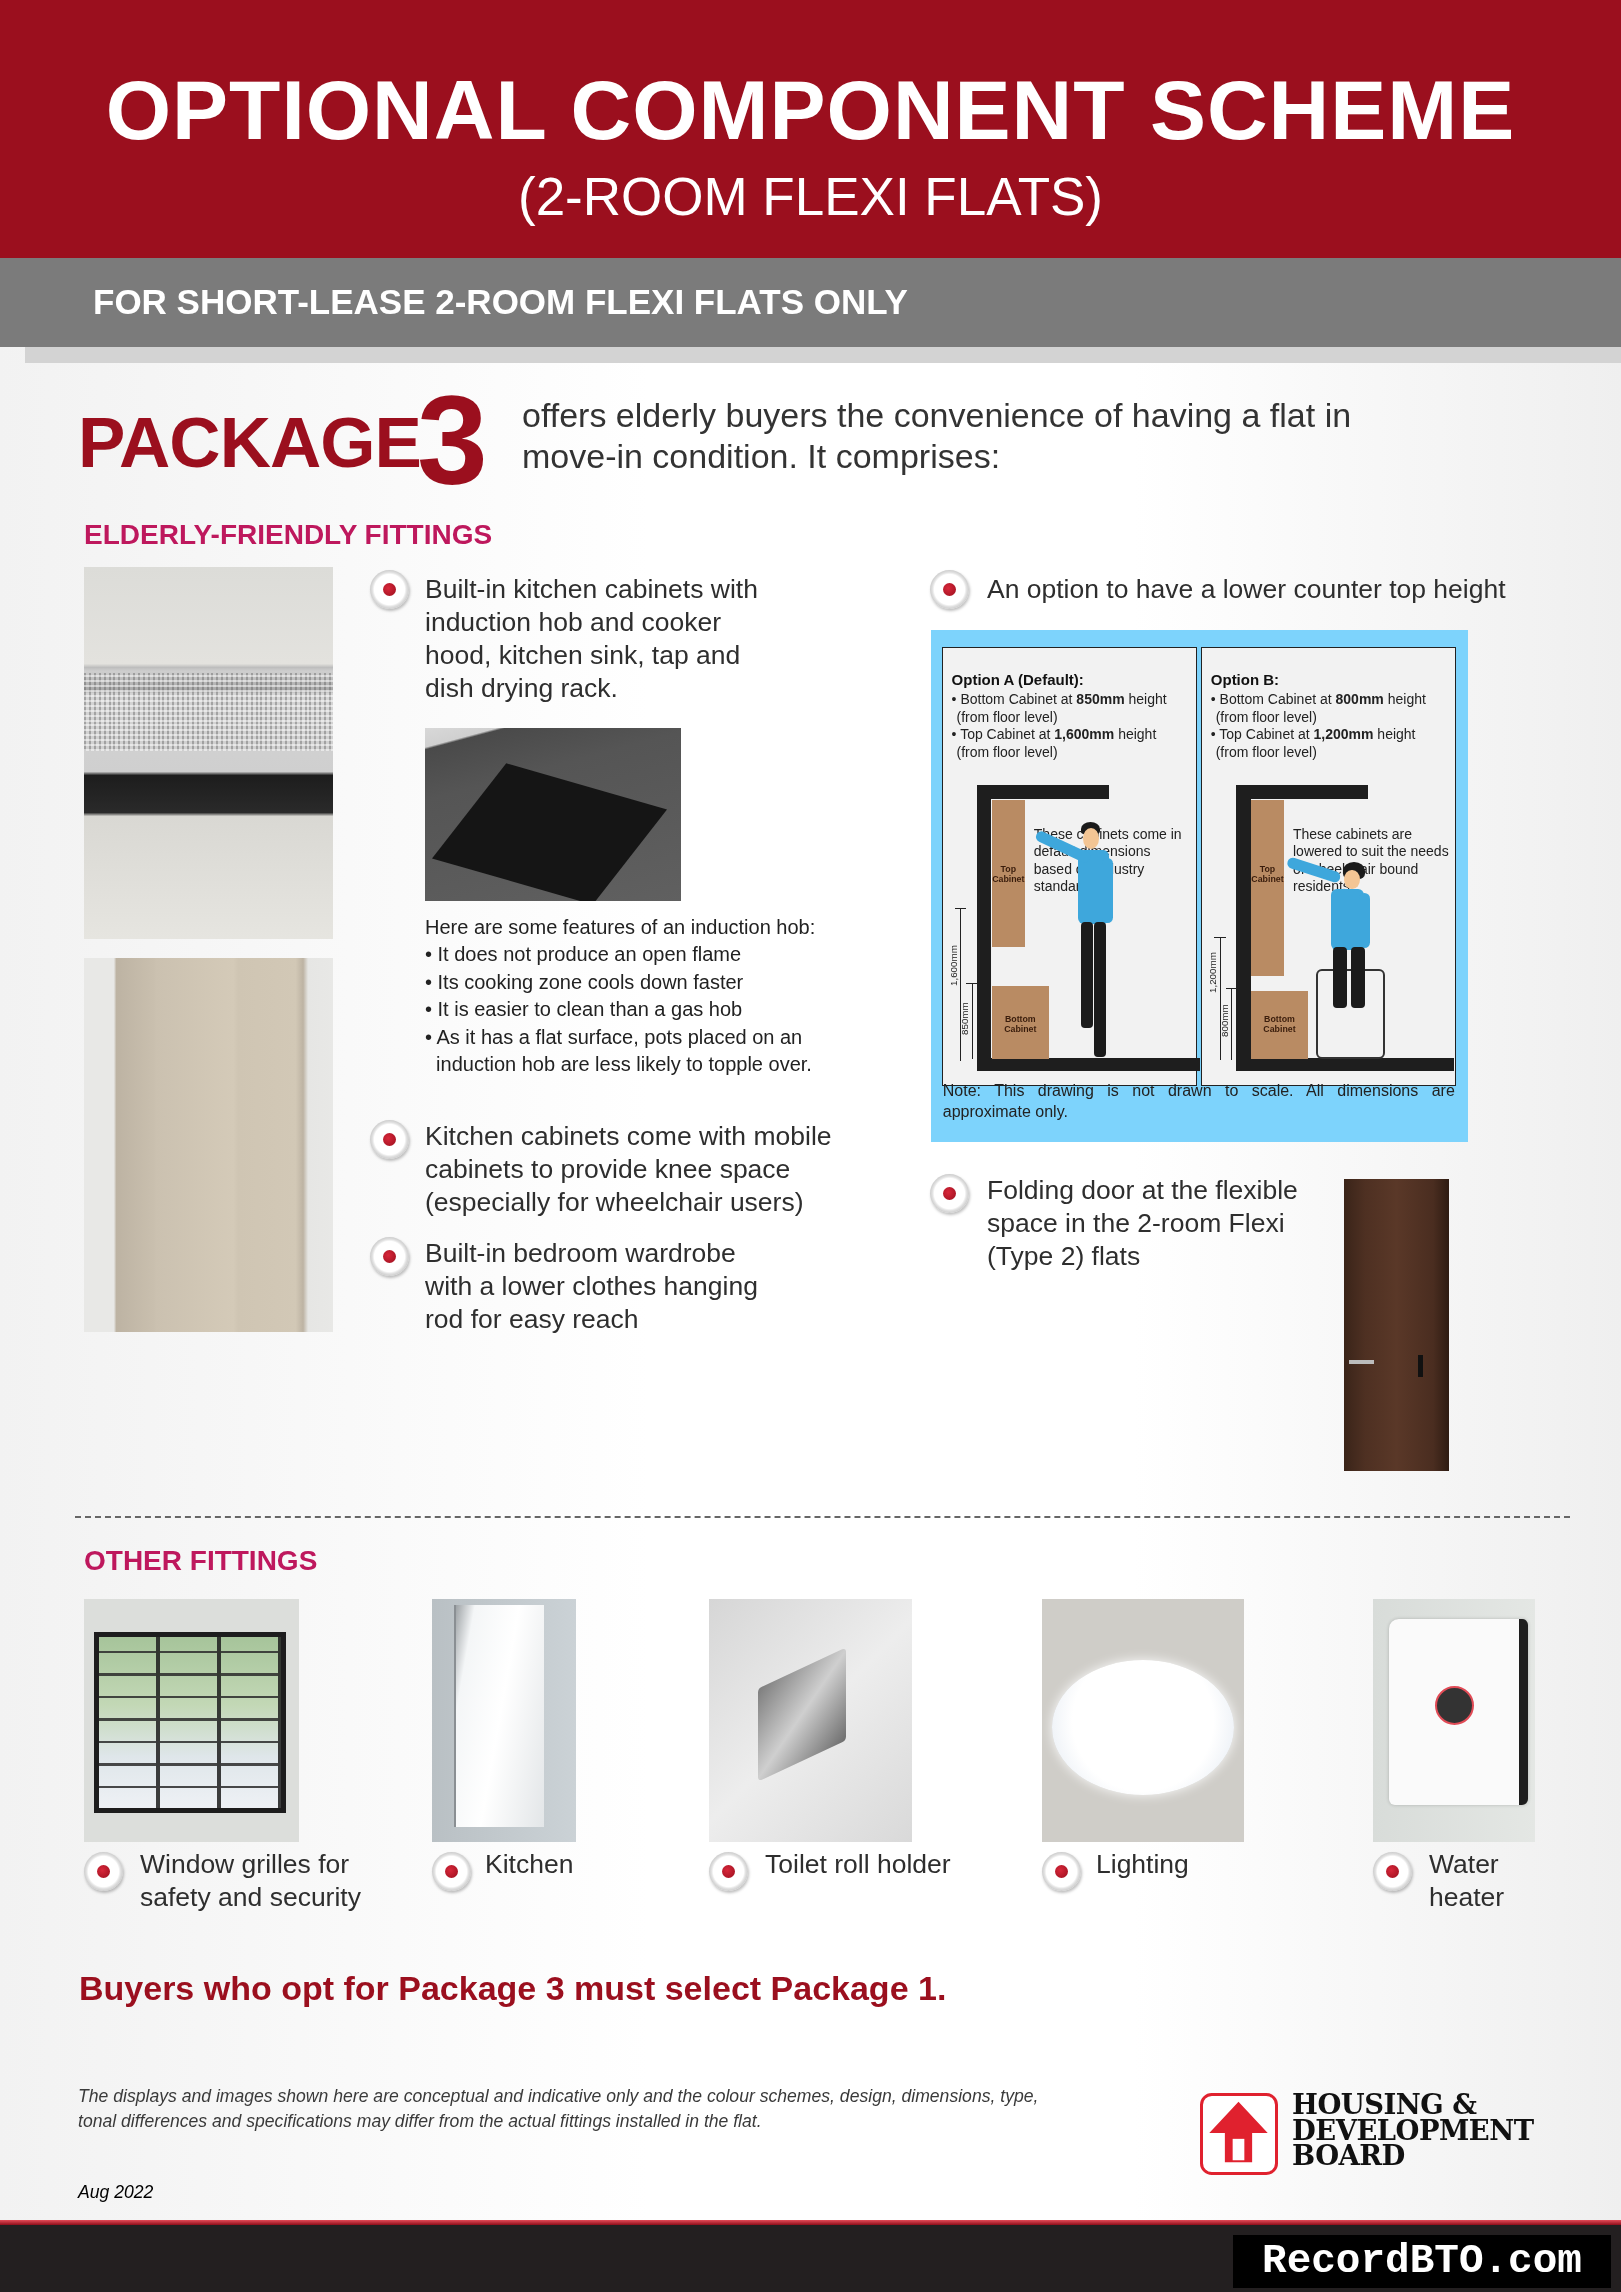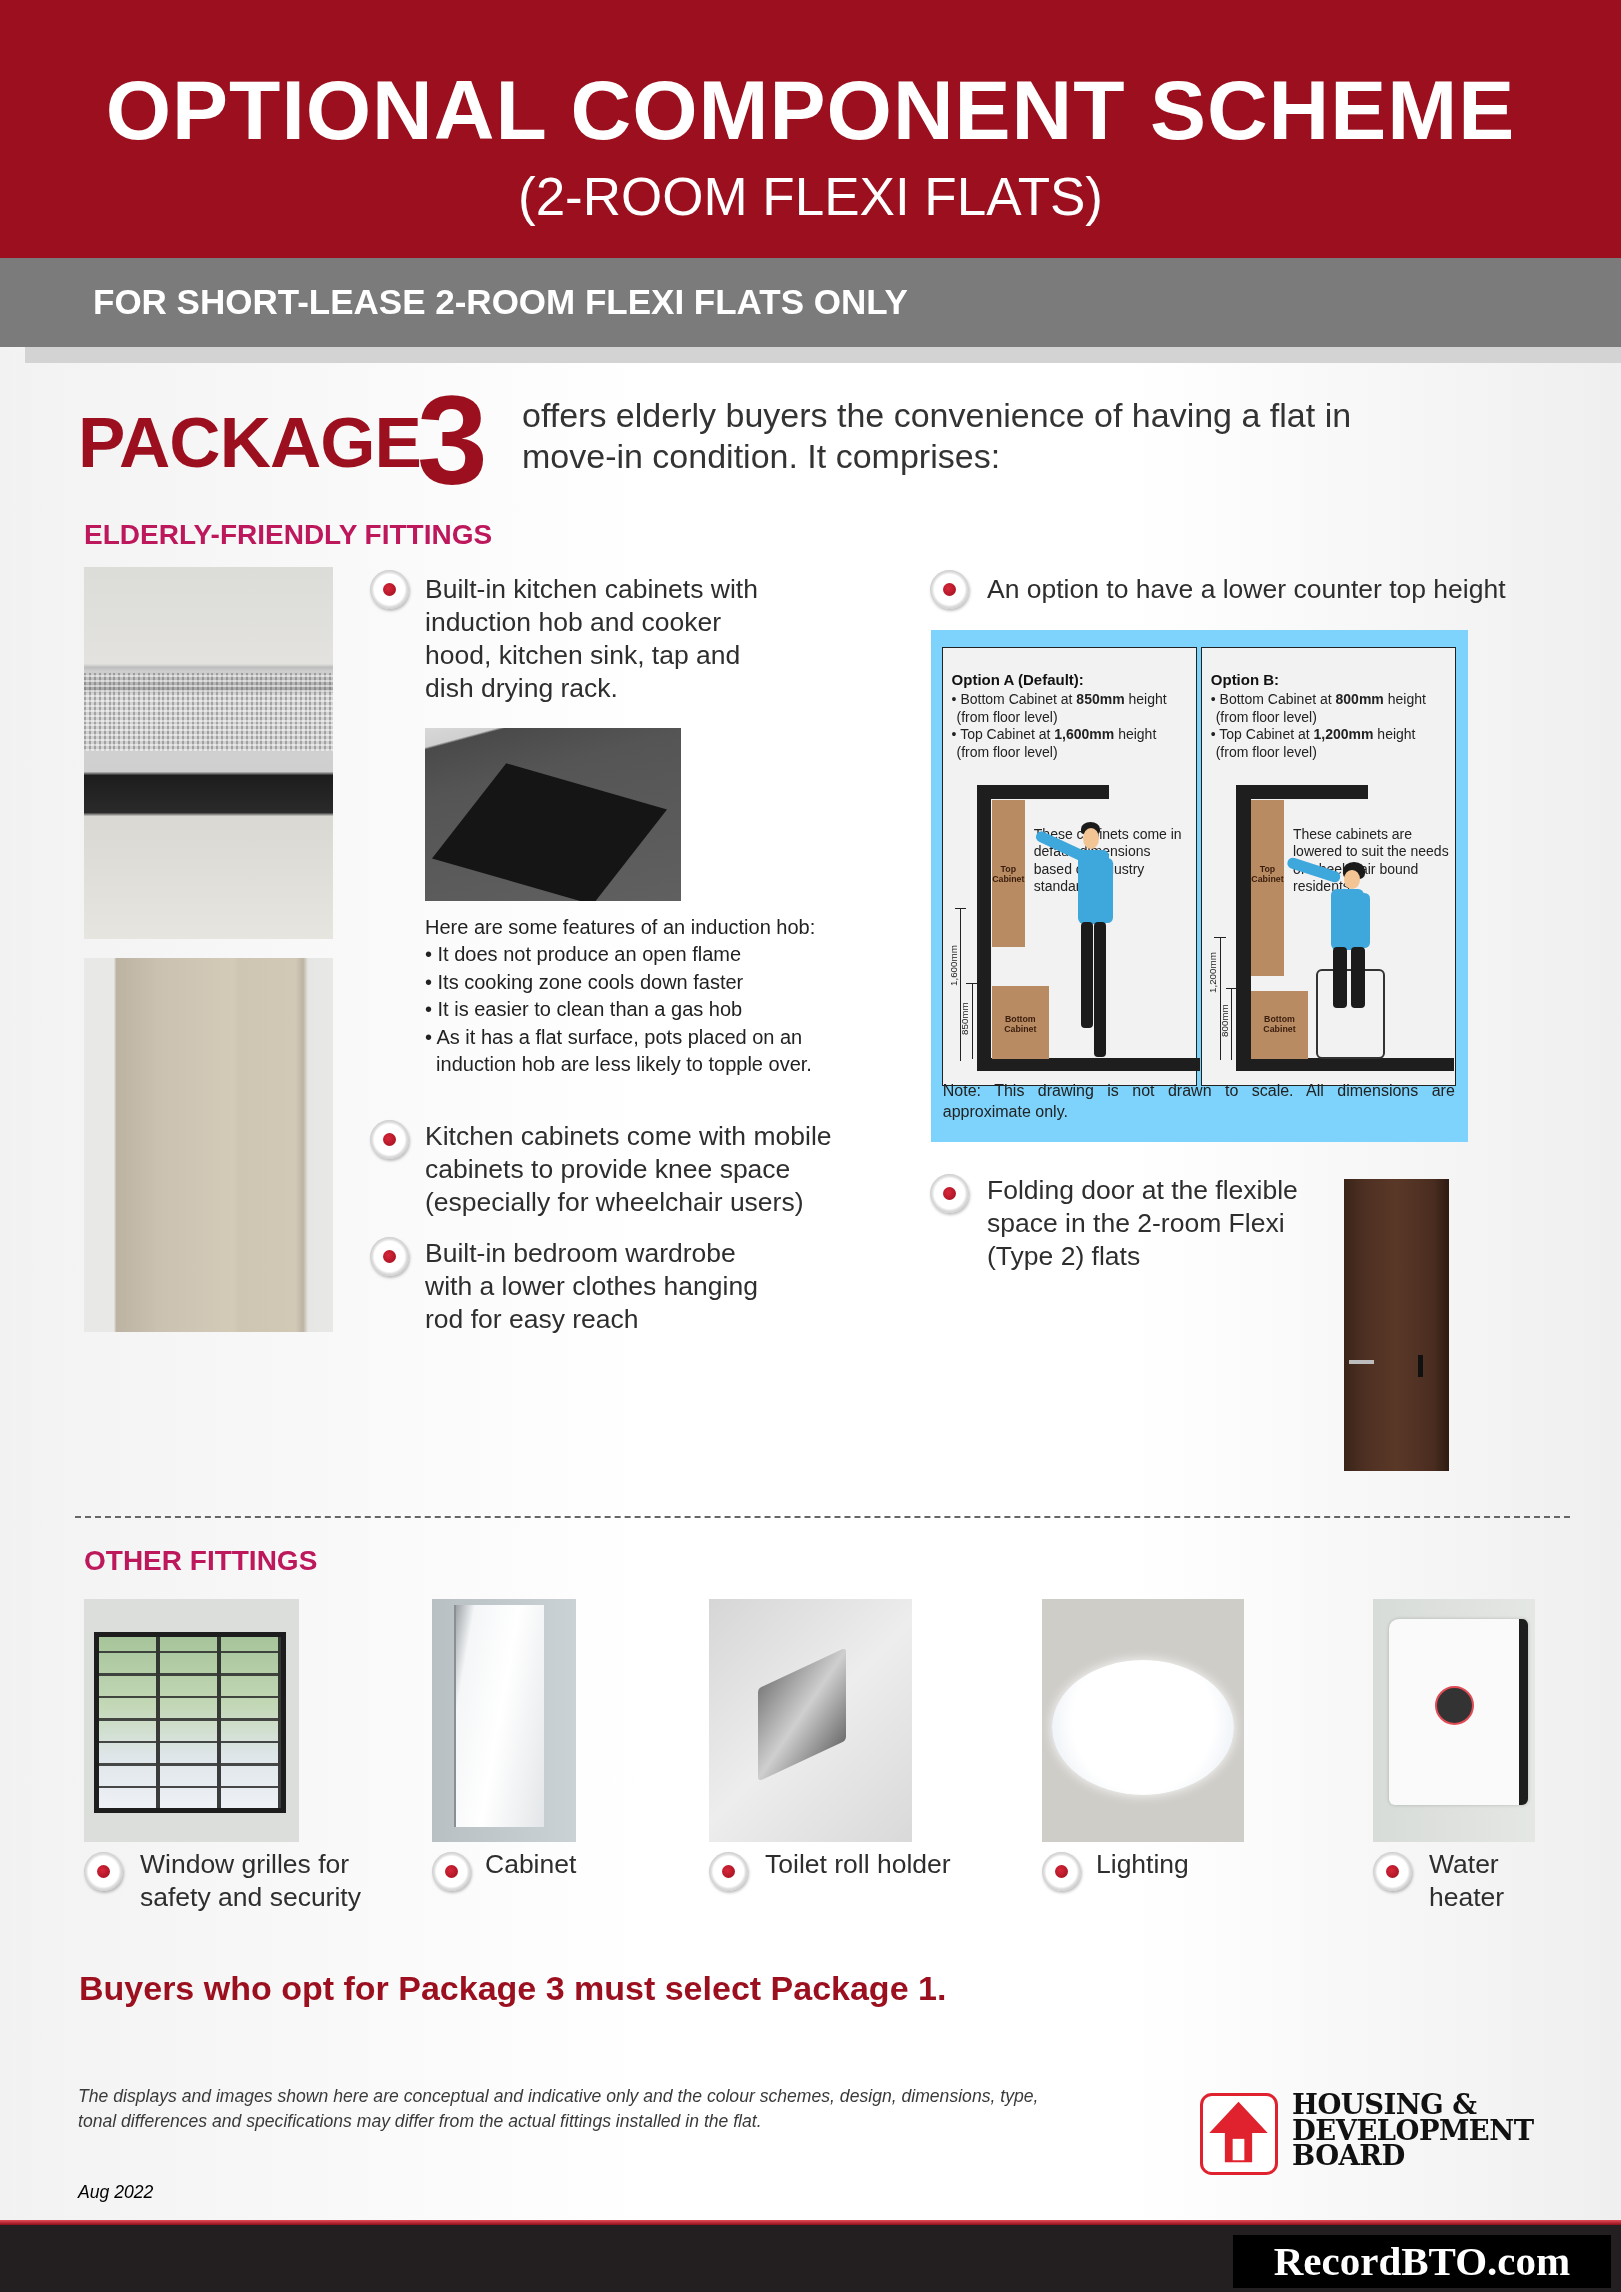--- a/index.html
+++ b/index.html
@@ -109,21 +109,21 @@
   .disclaimer { left:78px; top:2084px; width:1059px; font-style:italic; font-size:17.6px; line-height:24.5px; color:#3a3a3a; }
   .date { left:78px; top:2182px; font-style:italic; font-size:17.6px; color:#000000; }
 
   
   .logo-box { left:1200px; top:2093px; width:78px; height:82px; border:3.9px solid #e0212e; border-radius:11.8px; background:#fff; }
   .logo-text { left:1292px; top:2092px; font-family:"DejaVu Serif", serif; font-weight:bold; font-size:27.4px; line-height:25.5px; color:#111; letter-spacing:-0.5px; }
 
   
   .footer-red { left:0; top:2220px; width:1621px; height:4.9px; background: linear-gradient(180deg, #e44c58, #8e0d1a); }
   .footer-black { left:0; top:2225px; width:1621px; height:68px; background:#231f20; }
-  .watermark { left:1233px; top:2235px; width:378px; height:53px; background:#000; color:#fff; font-family:Liberation Serif, serif; font-weight:bold; font-size:41px; line-height:53px; text-align:center; }
+  .watermark { left:1233px; top:2235px; width:378px; height:53px; background:#000; color:#fff; font-family:Liberation Mono, monospace; font-weight:bold; font-size:41px; line-height:53px; text-align:center; }
 </style>
 </head>
 <body>
 
 <div class="abs header-red"></div>
 <div class="abs title-main">OPTIONAL COMPONENT SCHEME</div>
 <div class="abs title-sub">(2-ROOM FLEXI FLATS)</div>
 <div class="abs header-grey"></div>
 <div class="abs header-grey-text">FOR SHORT-LEASE 2-ROOM FLEXI FLATS ONLY</div>
 <div class="abs header-shadow"></div>
@@ -263,21 +263,21 @@
     </div>
   </div>
 
 <div class="abs bullet fit-bullet" style="left:84px;"></div>
 <div class="abs fit-label" style="left:140px;">
   <div>Window grilles for</div>
   <div>safety and security</div>
 </div>
 
 <div class="abs bullet fit-bullet" style="left:432px;"></div>
-<div class="abs fit-label" style="left:485px;">Cabinet</div>
+<div class="abs fit-label" style="left:485px;">Kitchen</div>
 
 <div class="abs bullet fit-bullet" style="left:709px;"></div>
 <div class="abs fit-label" style="left:765px;">Toilet roll holder</div>
 
 <div class="abs bullet fit-bullet" style="left:1042px;"></div>
 <div class="abs fit-label" style="left:1096px;">Lighting</div>
 
 <div class="abs bullet fit-bullet" style="left:1373px;"></div>
 <div class="abs fit-label" style="left:1429px;">
   <div>Water</div>

